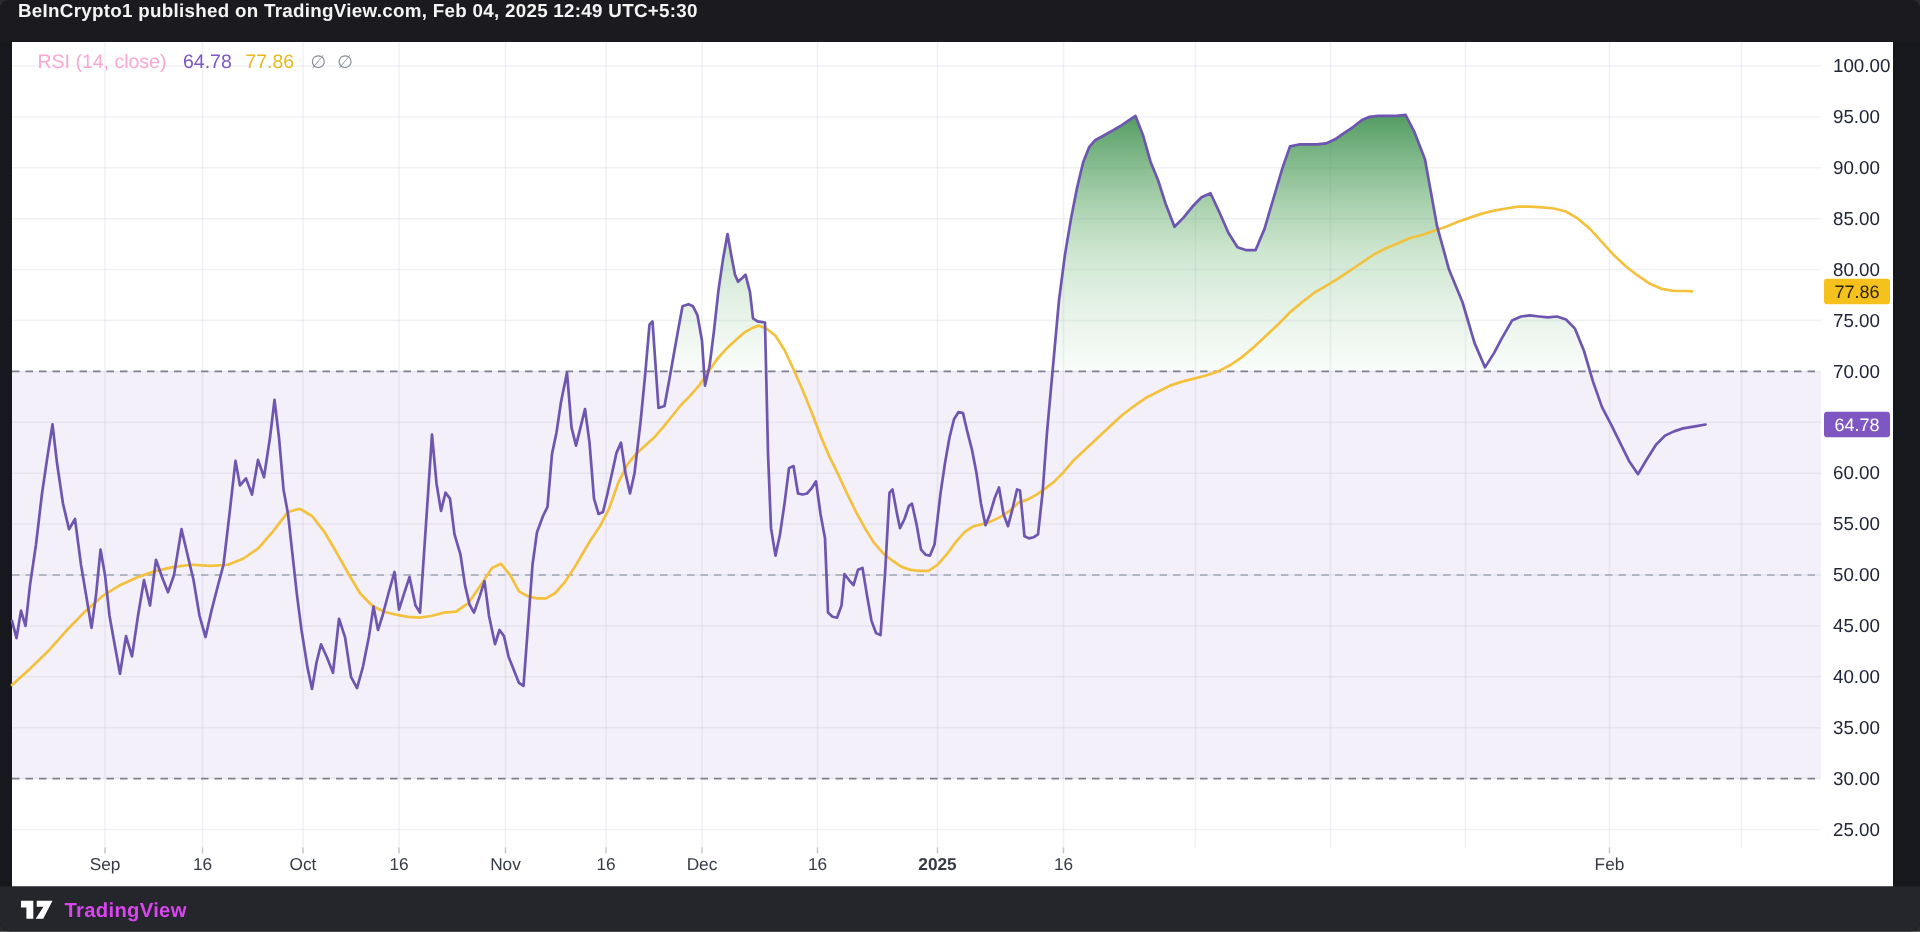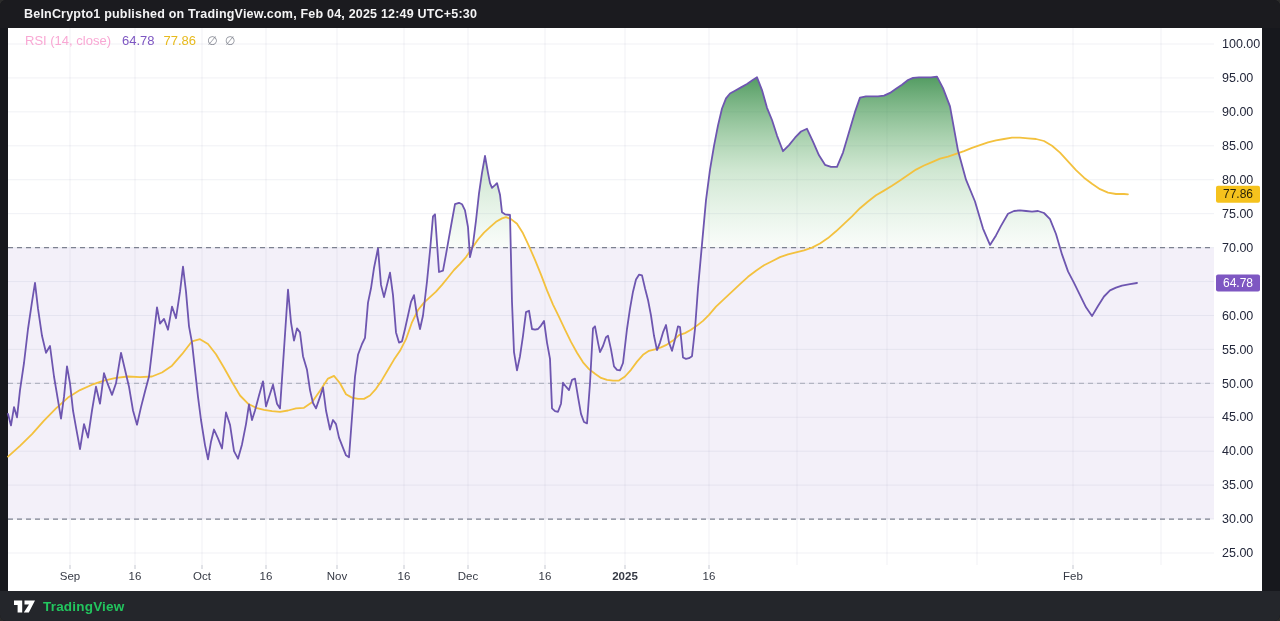--- a/index.html
+++ b/index.html
@@ -4,42 +4,42 @@
 <style>
   html,body{margin:0;padding:0;background:#2b2b2b;}
   *{box-sizing:border-box;}
   .stage{
     position:relative;width:1280px;height:621px;overflow:hidden;
     background:#17181d;border-radius:6px;
     font-family:"Liberation Sans","DejaVu Sans",sans-serif;
   }
   .topbar{
     position:absolute;left:0;top:0;width:1280px;height:28px;
-    background:#1b1b1f;display:flex;align-items:center;padding-left:24px;
+    background:#1b1b1f;display:flex;align-items:flex-start;padding-left:12px;
   }
   .topbar span{color:#f4f4f5;font-size:12.5px;font-weight:600;letter-spacing:.2px;}
   .panel{
     position:absolute;left:8px;top:28px;width:1254px;height:563px;background:#ffffff;
   }
   #chart{position:absolute;left:0;top:0;}
   .legend{
     position:absolute;left:25px;top:33px;height:15px;display:flex;align-items:center;
     font-size:13px;z-index:5;
   }
   .legend .lt{color:#f9a8d4;margin-right:11px;}
   .legend .lv{margin-right:9px;}
   .legend .lv.purple{color:#7e57c2;}
   .legend .lv.yellow{color:#e7ba1e;}
   .legend .lempty{color:#8c8f99;font-size:12px;word-spacing:4px;margin-left:2px;}
   .bottombar{
     position:absolute;left:0;top:591px;width:1280px;height:30px;
     background:#24262b;display:flex;align-items:center;padding-left:14px;
   }
   .bottombar .logo{display:flex;align-items:center;margin-right:7px;}
-  .bottombar .brand{color:#22c55e;font-size:13.5px;font-weight:600;letter-spacing:.2px;}
+  .bottombar .brand{color:#d946ef;font-size:13.5px;font-weight:600;letter-spacing:.2px;}
 </style>
 </head>
 <body>
 
 <div class="stage">
 
   <div class="topbar">
     <span>BeInCrypto1 published on TradingView.com, Feb 04, 2025 12:49 UTC+5:30</span>
   </div>
 

